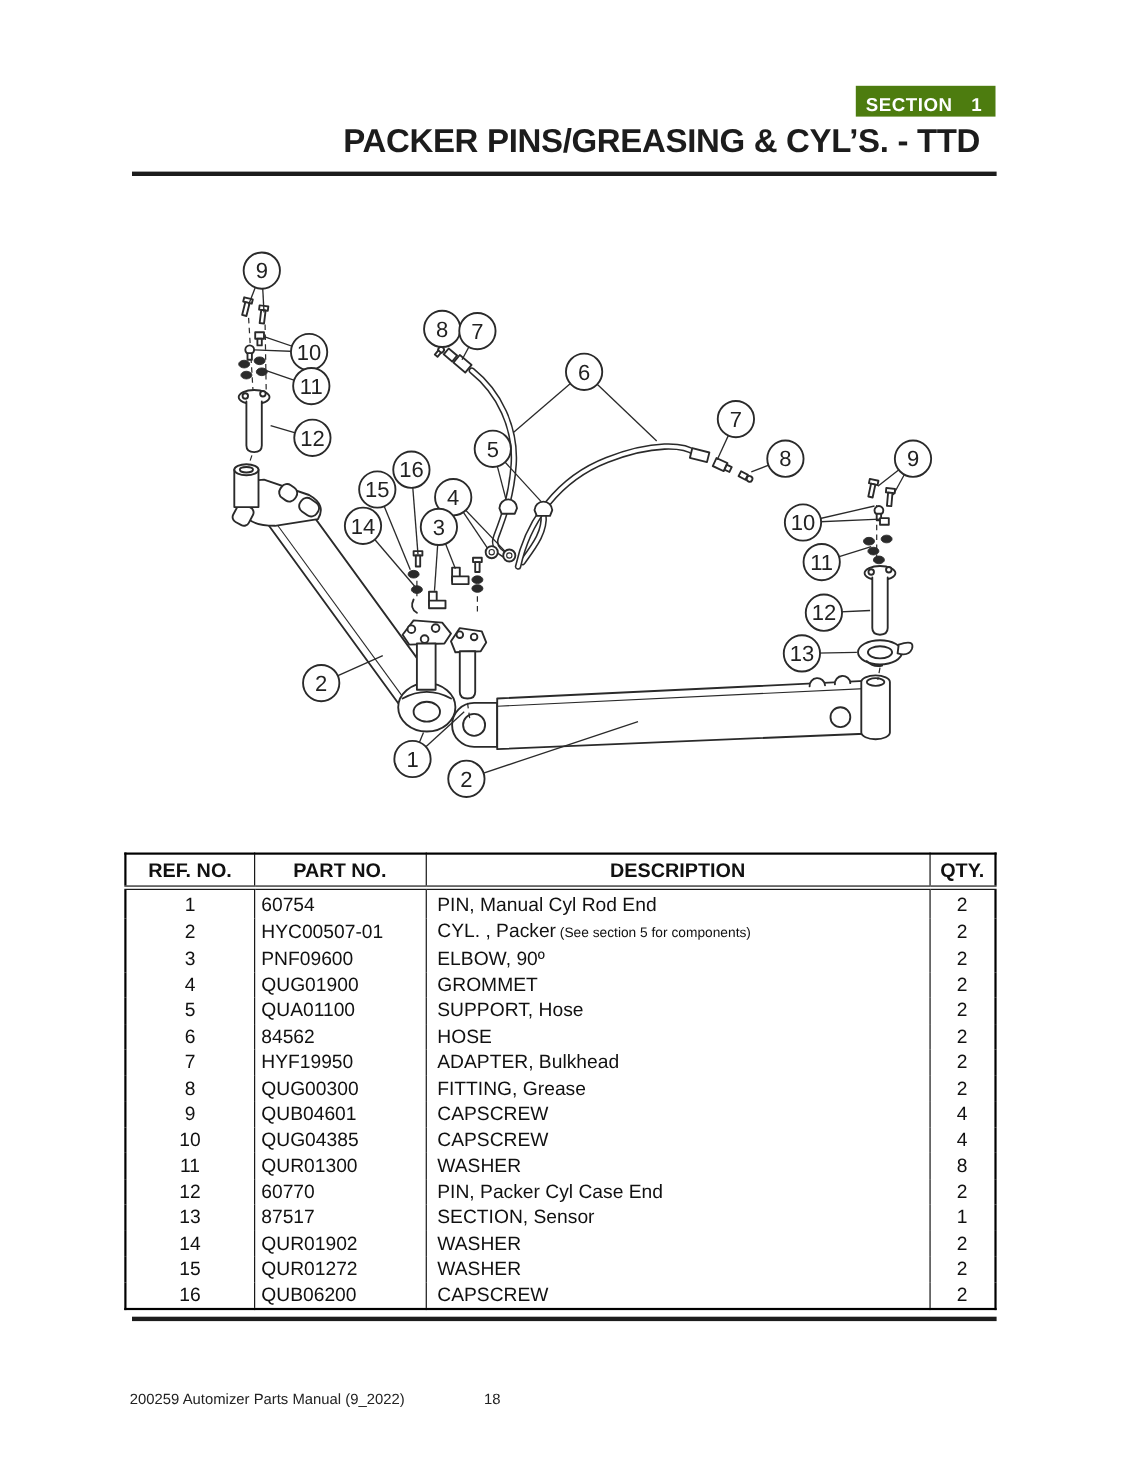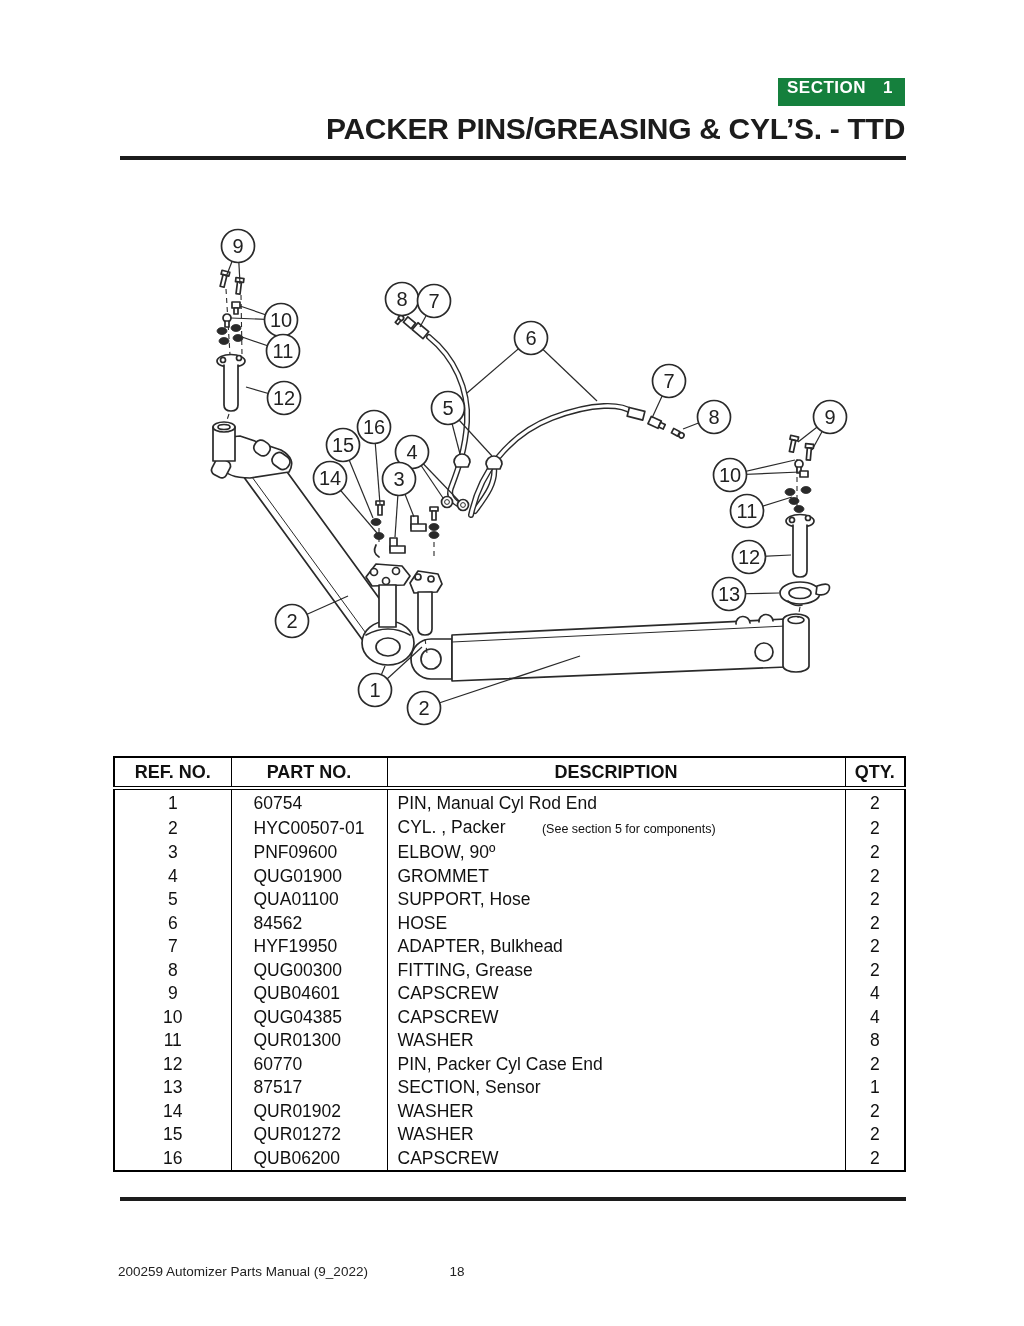--- a/index.html
+++ b/index.html
@@ -3,65 +3,65 @@
 <meta charset="utf-8">
 <style>
   html,body{margin:0;padding:0;}
   body{
     width:1024px;height:1326px;background:#ffffff;overflow:hidden;
     font-family:"Liberation Sans", sans-serif;color:#1a1a1a;position:relative;
   }
   .abs{position:absolute;}
   
   .section-badge{
-    left:778px;top:78px;width:127px;height:28px;background:#15803d;color:#fff;
-    display:flex;align-items:flex-start;justify-content:space-between;
+    left:778px;top:78px;width:127px;height:28px;background:#4d7c0f;color:#fff;
+    display:flex;align-items:flex-end;justify-content:space-between;
     padding:0 12px 0 9px;box-sizing:border-box;font-weight:bold;font-size:17px;
     letter-spacing:.5px;
   }
   .page-title{
-    left:113px;top:112px;width:792px;text-align:right;font-weight:bold;
+    left:99px;top:112px;width:792px;text-align:right;font-weight:bold;
     font-size:30px;letter-spacing:-.3px;white-space:nowrap;color:#1c1c1c;
   }
   .rule{left:120px;width:786px;height:4px;background:#1c1c1c;}
   .rule-top{top:156px;}
   .rule-bottom{top:1197px;}
   
   #diagram{left:100px;top:215px;}
   .o{stroke:#2a2a2a;stroke-width:1.7;fill:#fff;stroke-linejoin:round;stroke-linecap:round;}
   .ln{stroke:#2a2a2a;stroke-width:1.7;fill:none;stroke-linecap:round;stroke-linejoin:round;}
   .thin{stroke:#2a2a2a;stroke-width:1;fill:none;}
   .dk{fill:#2a2a2a;stroke:#2a2a2a;stroke-width:.8;}
   .dash{stroke:#2a2a2a;stroke-width:1.1;fill:none;stroke-dasharray:5 4;}
   .hose-o{stroke:#2a2a2a;stroke-width:6;fill:none;stroke-linecap:round;}
   .hose-i{stroke:#fff;stroke-width:3.2;fill:none;stroke-linecap:round;}
   .leader{stroke:#2a2a2a;stroke-width:1.2;fill:none;}
   .co-circle{fill:#fff;stroke:#2a2a2a;stroke-width:1.7;}
   .co-num{font-family:"Liberation Sans",sans-serif;font-size:20px;fill:#222;text-anchor:middle;}
   
-  .parts-table-wrap{left:113px;top:756px;width:653px;}
+  .parts-table-wrap{left:113px;top:775px;width:653px;}
   table{border-collapse:collapse;width:791px;table-layout:fixed;}
   table{border:2.5px solid #000;}
   th{
     border-right:1.6px solid #000;border-bottom:4px double #000;
     font-size:18px;font-weight:bold;padding:4px 0 3px 0;text-align:center;color:#111;
   }
   th:last-child,td:last-child{border-right:none;}
   td{
     border-right:1.6px solid #000;font-size:17.5px;height:23.5px;line-height:23.5px;
     padding:0;white-space:nowrap;overflow:hidden;color:#111;
   }
   td.c-ref,td.c-qty{text-align:center;}
-  td.c-part{padding-left:22px;}
+  td.c-part{padding-left:6px;}
   td.c-desc{padding-left:10px;}
-  .note{font-size:12.5px;margin-left:33px;}
+  .note{font-size:12.5px;}
   tbody tr:first-child td{padding-top:2px;}
   
   .footer-left{left:118px;top:1264px;font-size:13.5px;color:#222;text-align:right;}
-  .footer-page{left:440px;top:1264px;width:34px;text-align:center;font-size:13.5px;color:#222;}
+  .footer-page{left:440px;top:1264px;width:34px;text-align:left;font-size:13.5px;color:#222;}
 </style>
 </head>
 <body>
 
 <div class="abs section-badge">
   <span>SECTION</span>
   <span>1</span>
 </div>
 <div class="abs page-title">PACKER PINS/GREASING &amp; CYL’S. - TTD</div>
 <div class="abs rule rule-top"></div>

